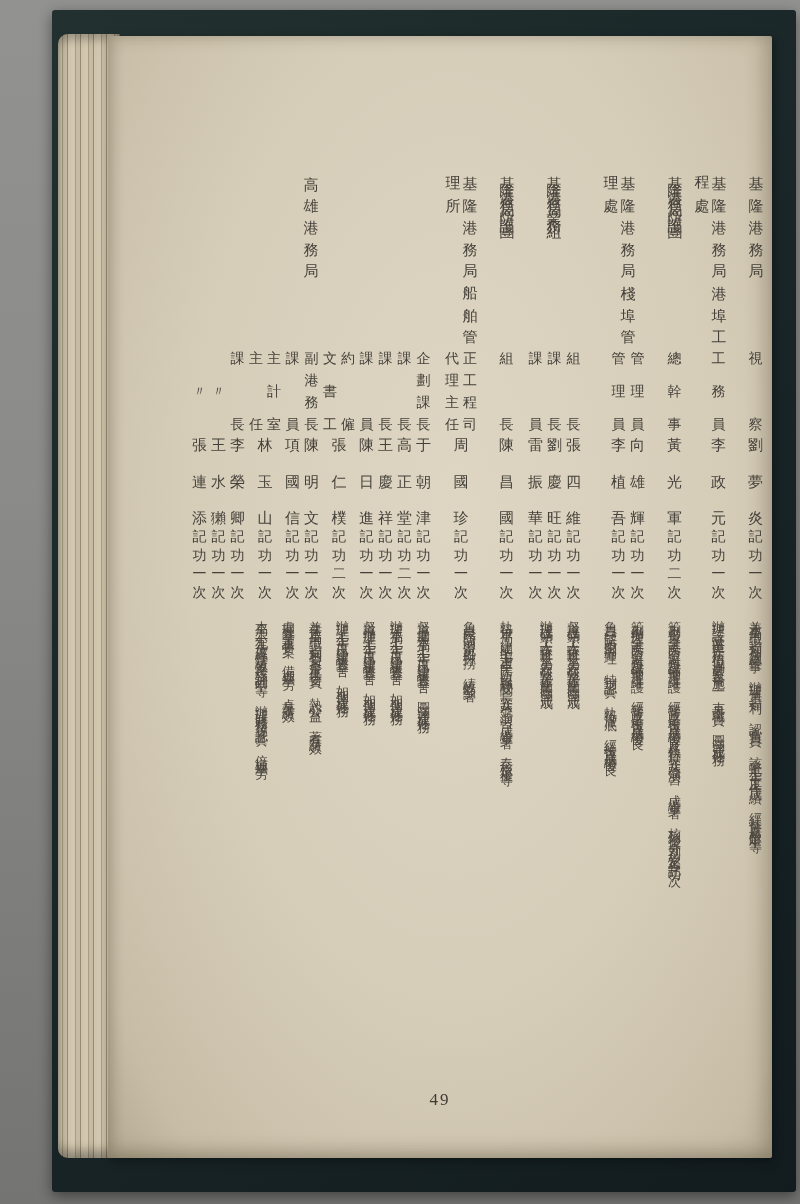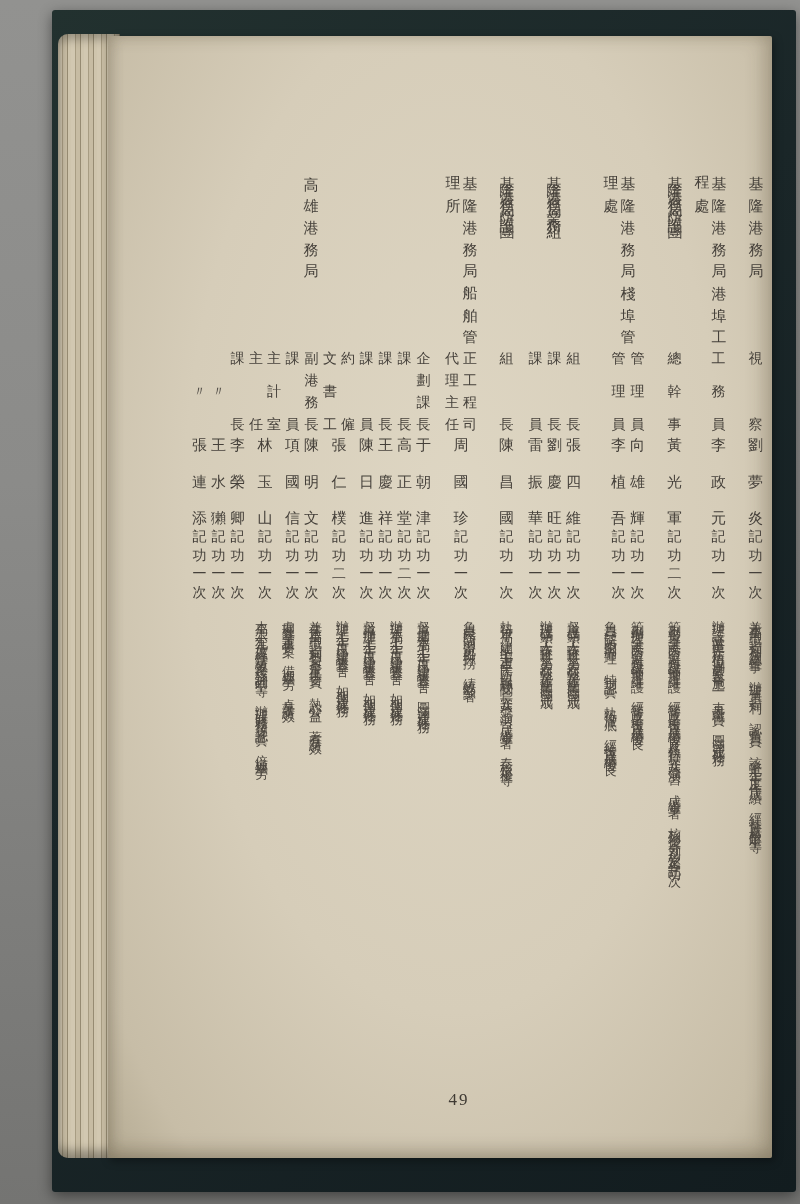--- a/index.html
+++ b/index.html
@@ -36,22 +36,22 @@
         font-size:14px;text-align:center;}
   .tcol.ditto{justify-content:center;color:#55504a;}
   .p-name{height:92px;margin-top:2px;display:flex;flex-direction:column;justify-content:space-between;
           font-size:15px;text-align:center;}
   .p-merit{height:74px;display:flex;flex-direction:column;justify-content:space-between;
            font-size:14px;text-align:center;}
   .gdesc{margin-top:8px;align-self:flex-end;width:max-content;height:475px;
          writing-mode:vertical-rl;text-orientation:mixed;
          font-size:13px;letter-spacing:4px;line-height:17px;color:#4a453e;}
   .gdesc p{margin:0 0 0 10px;padding:0;}
-  .pageno{position:absolute;top:1054px;left:8px;width:100%;text-align:center;
-          font-size:17px;letter-spacing:2px;color:#3f3a33;padding-left:11px;}
+  .pageno{position:absolute;top:1054px;left:0;width:100%;text-align:center;
+          font-size:17px;letter-spacing:2px;color:#3f3a33;}
 </style>
 </head>
 <body>
 
 <div class="scene">
   <div class="cover"></div>
   <div class="edge-stack"></div>
   <div class="page">
     <div class="mtable">
         <div class="group">

